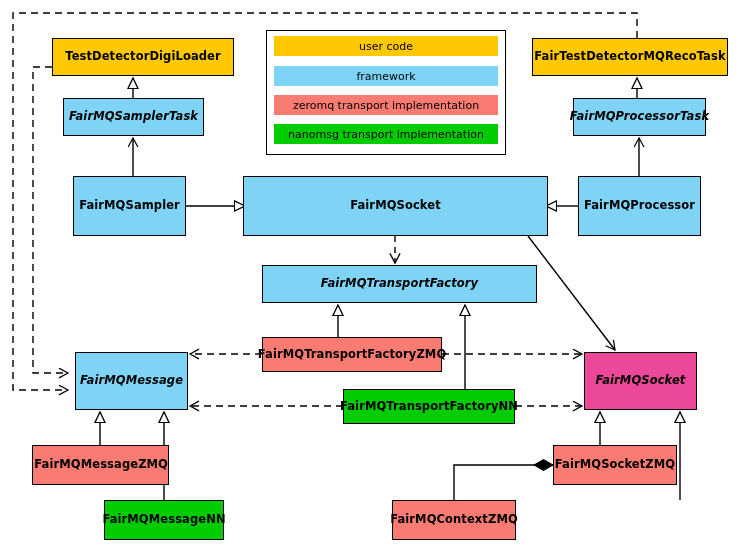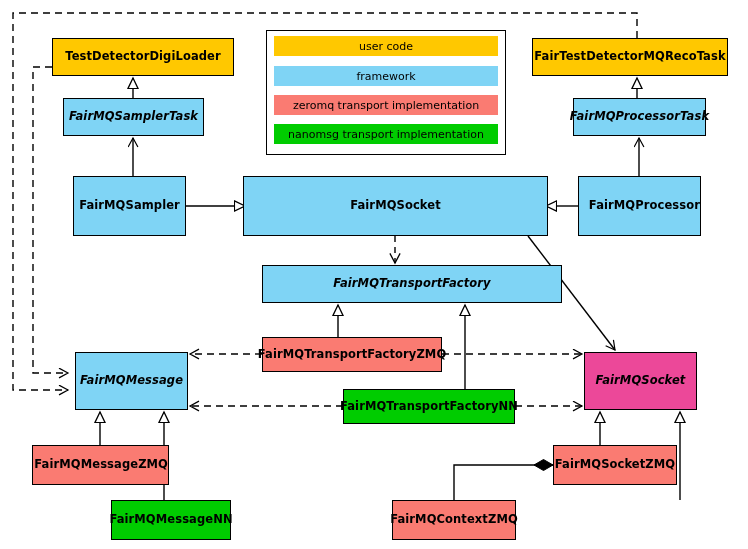--- a/index.html
+++ b/index.html
@@ -160,25 +160,25 @@
   </div>
 
   <div class="node" style="left:73px; top:176px; width:113px; height:60px; background:#7FD4F5;">
     <span>FairMQSampler</span>
   </div>
 
   <div class="node" style="left:243px; top:176px; width:305px; height:60px; background:#7FD4F5;">
     <span>FairMQSocket</span>
   </div>
 
-  <div class="node" style="left:578px; top:176px; width:123px; height:60px; background:#7FD4F5;justify-content:flex-end;">
+  <div class="node" style="left:578px; top:176px; width:123px; height:60px; background:#7FD4F5;">
     <span>FairMQProcessor</span>
   </div>
 
-  <div class="node abstract" style="left:262px; top:265px; width:300px; height:38px; background:#7FD4F5;text-align:center;">
+  <div class="node abstract" style="left:262px; top:265px; width:275px; height:38px; background:#7FD4F5;text-align:center;">
     <span>FairMQTransportFactory</span>
   </div>
 
   <div class="node" style="left:262px; top:337px; width:180px; height:35px; background:#FA7B72;">
     <span>FairMQTransportFactoryZMQ</span>
   </div>
 
   <div class="node" style="left:343px; top:389px; width:172px; height:35px; background:#00CC00;">
     <span>FairMQTransportFactoryNN</span>
   </div>
@@ -188,21 +188,21 @@
   </div>
 
   <div class="node abstract" style="left:584px; top:352px; width:113px; height:58px; background:#ec4899;">
     <span>FairMQSocket</span>
   </div>
 
   <div class="node" style="left:32px; top:445px; width:137px; height:40px; background:#FA7B72;justify-content:flex-end;">
     <span>FairMQMessageZMQ</span>
   </div>
 
-  <div class="node" style="left:104px; top:500px; width:120px; height:40px; background:#00CC00;margin-left:7px;">
+  <div class="node" style="left:104px; top:500px; width:120px; height:40px; background:#00CC00;">
     <span>FairMQMessageNN</span>
   </div>
 
   <div class="node" style="left:553px; top:445px; width:124px; height:40px; background:#FA7B72;">
     <span>FairMQSocketZMQ</span>
   </div>
 
   <div class="node" style="left:392px; top:500px; width:124px; height:40px; background:#FA7B72;">
     <span>FairMQContextZMQ</span>
   </div>

